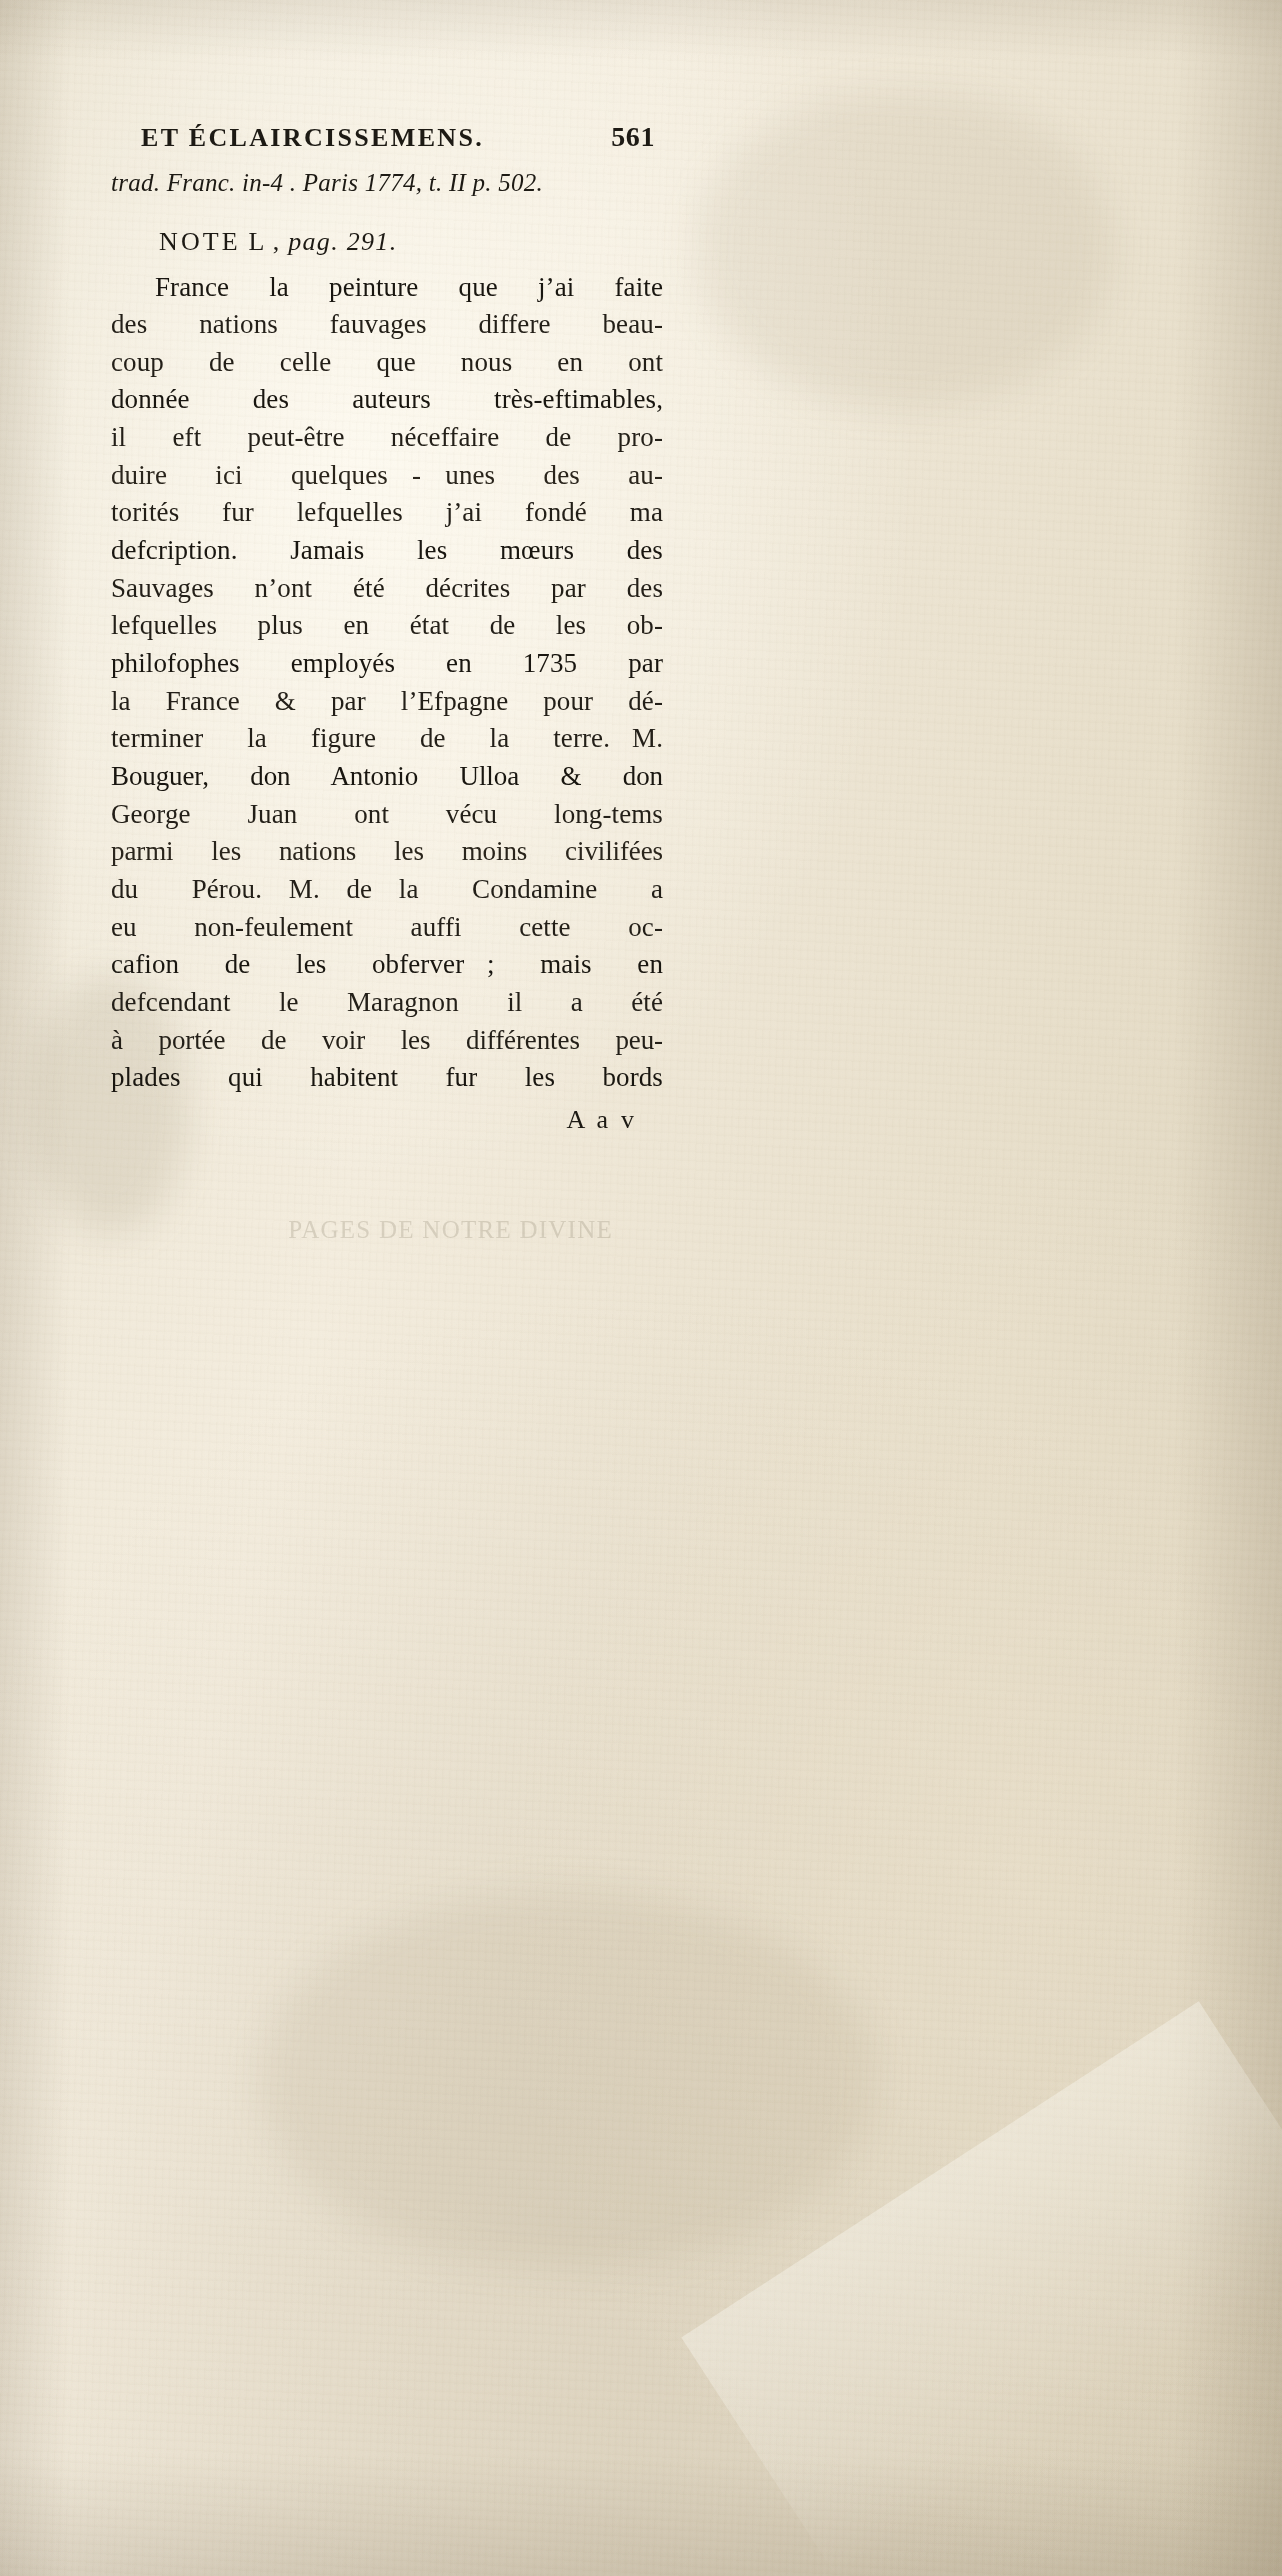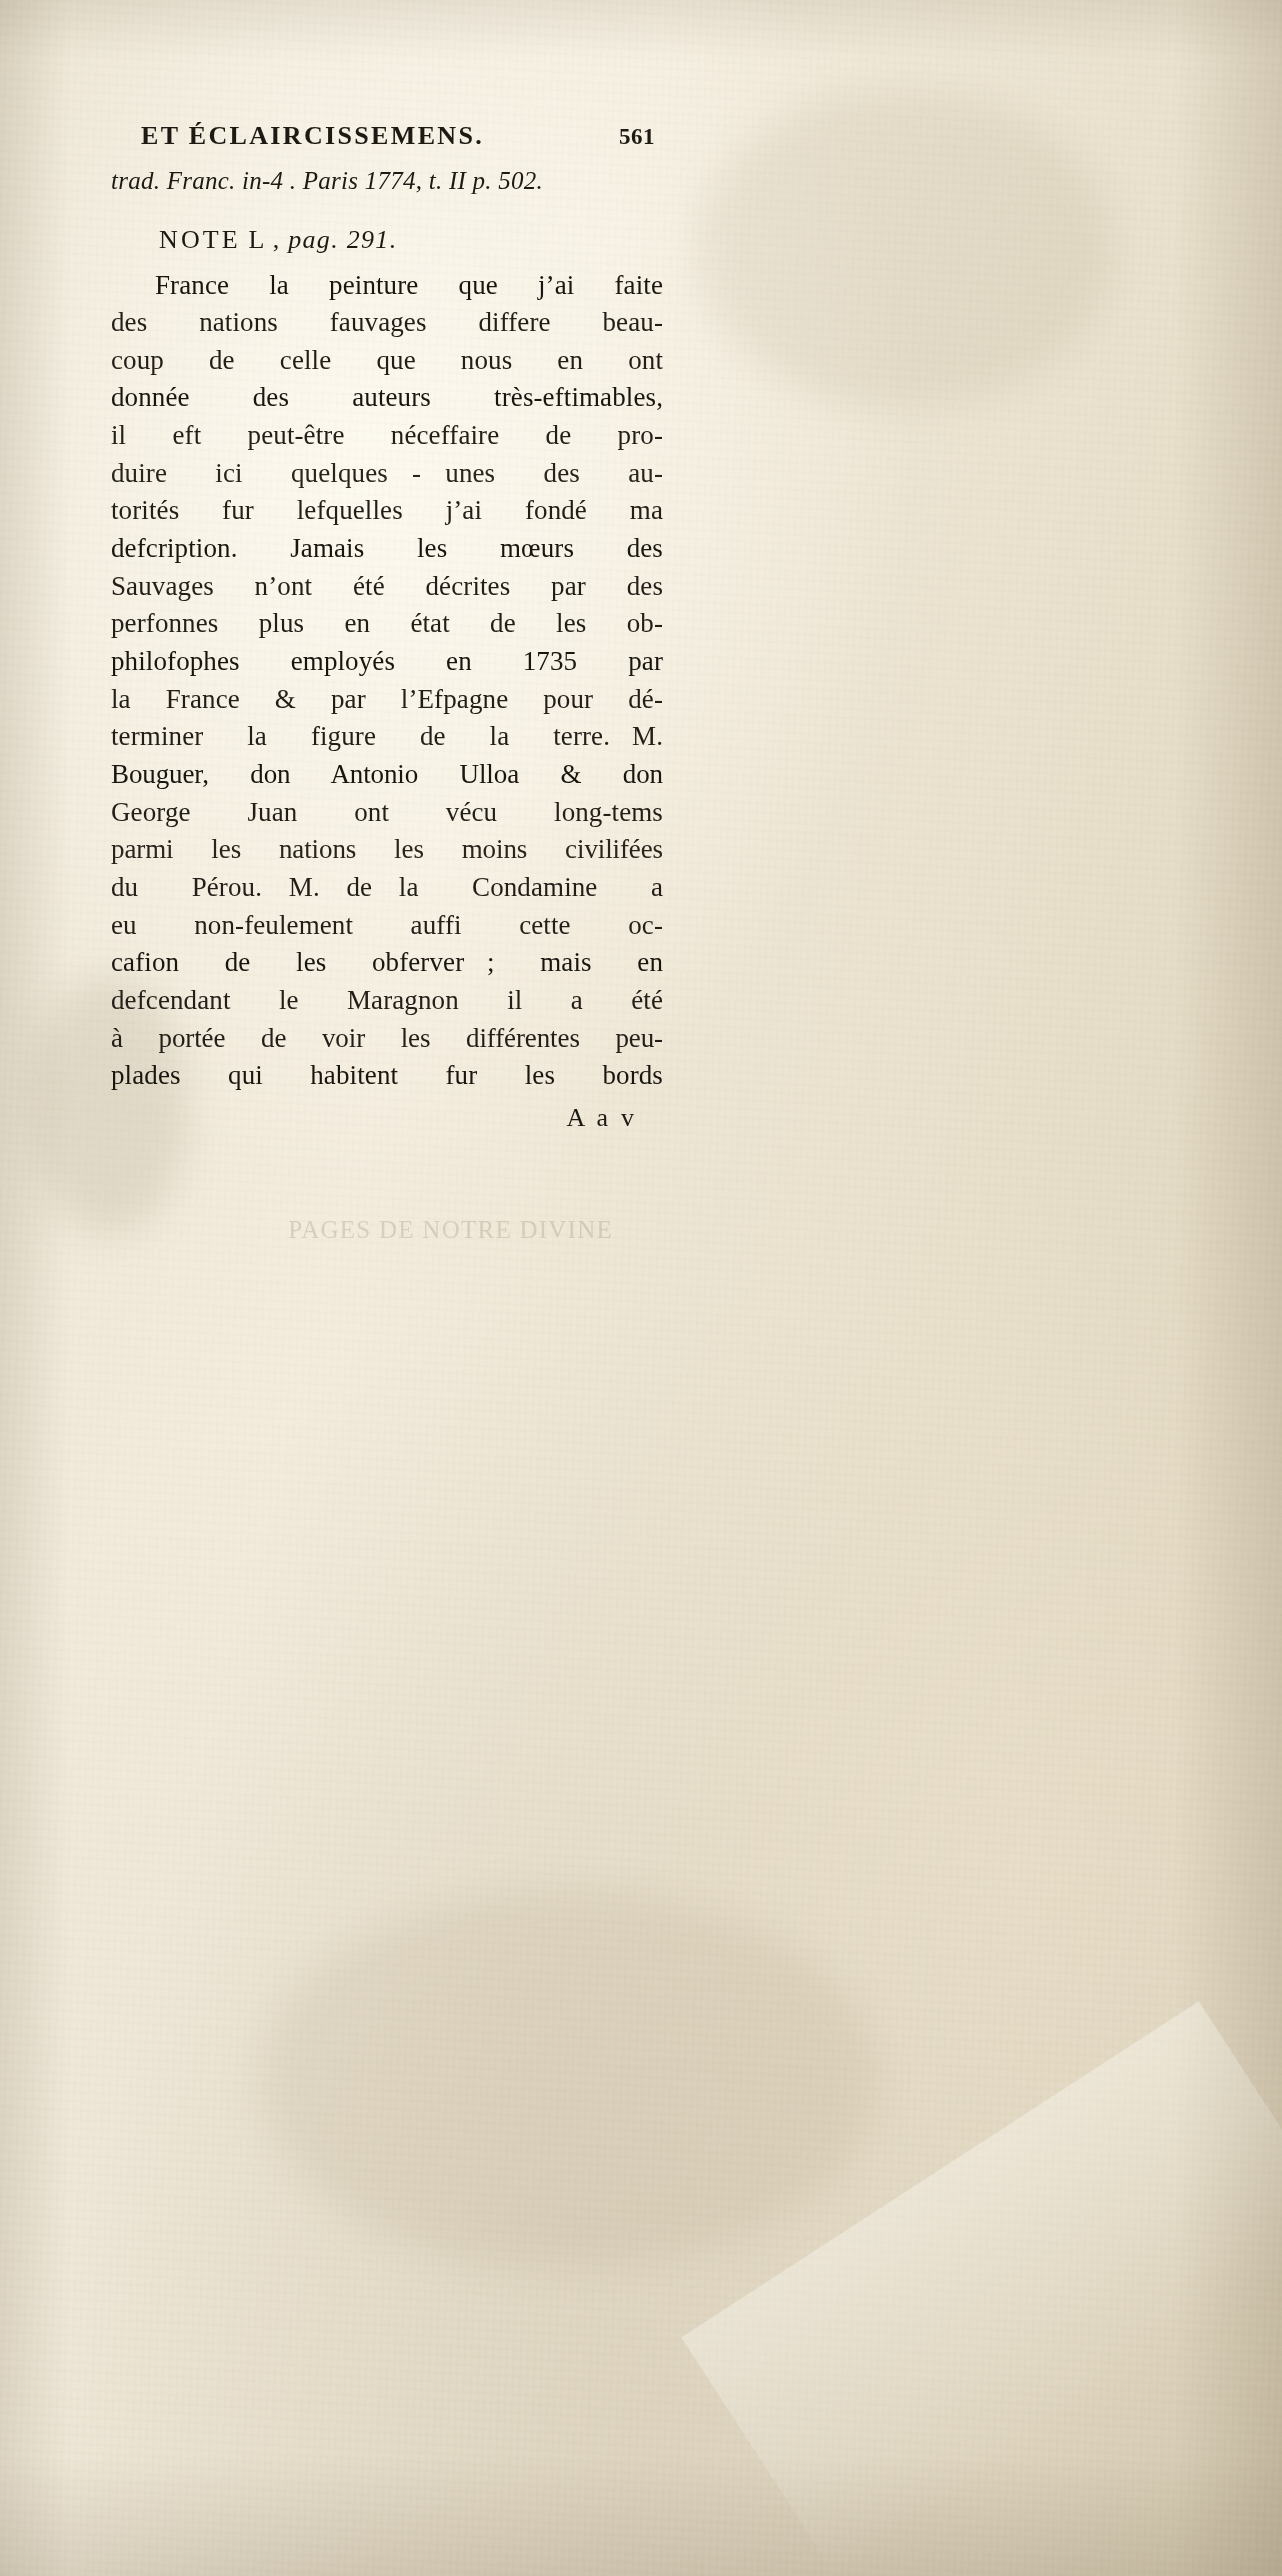--- a/index.html
+++ b/index.html
@@ -86,21 +86,21 @@
     margin-left: 30px;
     margin-bottom: 12px;
   }
   .headline .runhead {
     font-variant: small-caps;
     letter-spacing: 0.09em;
   }
   .headline .folio {
     font-variant: normal;
     letter-spacing: 0.02em;
-    font-size: 23px;
+    font-size: 28px;
     margin-right: 8px;
     text-align: center;
   }
 
   .citation {
     font-style: italic;
     font-size: 25px;
     line-height: 1.42;
     letter-spacing: 0.01em;
     margin-bottom: 4px;
@@ -198,21 +198,21 @@
       <p>
         <span class="line indent ink-b">France la peinture que j’ai faite</span>
         <span class="line ink-a">des nations fauvages differe beau-</span>
         <span class="line ink-a">coup  de  celle  que  nous  en  ont</span>
         <span class="line ink-b">donnée des auteurs très-eftimables,</span>
         <span class="line ink-a">il eft peut-être néceffaire de pro-</span>
         <span class="line ink-c">duire  ici  quelques - unes  des  au-</span>
         <span class="line ink-a">torités fur lefquelles j’ai fondé ma</span>
         <span class="line ink-b">defcription. Jamais les mœurs des</span>
         <span class="line ink-a">Sauvages n’ont été décrites par des</span>
-        <span class="line ink-a">perfonnes plus en état de les ob-</span>
+        <span class="line ink-a">lefquelles plus en état de les ob-</span>
         <span class="line ink-b">philofophes employés en 1735 par</span>
         <span class="line ink-a">la France &amp; par l’Efpagne pour dé-</span>
         <span class="line ink-a">terminer  la  figure  de  la  terre. M.</span>
         <span class="line tight ink-b">Bouguer, don Antonio Ulloa &amp; don</span>
         <span class="line ink-a">George  Juan  ont  vécu  long-tems</span>
         <span class="line tight ink-c">parmi les nations les moins civilifées</span>
         <span class="line ink-a">du  Pérou. M. de la  Condamine  a</span>
         <span class="line ink-a">eu  non-feulement  auffi  cette  oc-</span>
         <span class="line ink-b">cafion  de  les  obferver ;  mais  en</span>
         <span class="line ink-a">defcendant  le  Maragnon  il  a  été</span>

